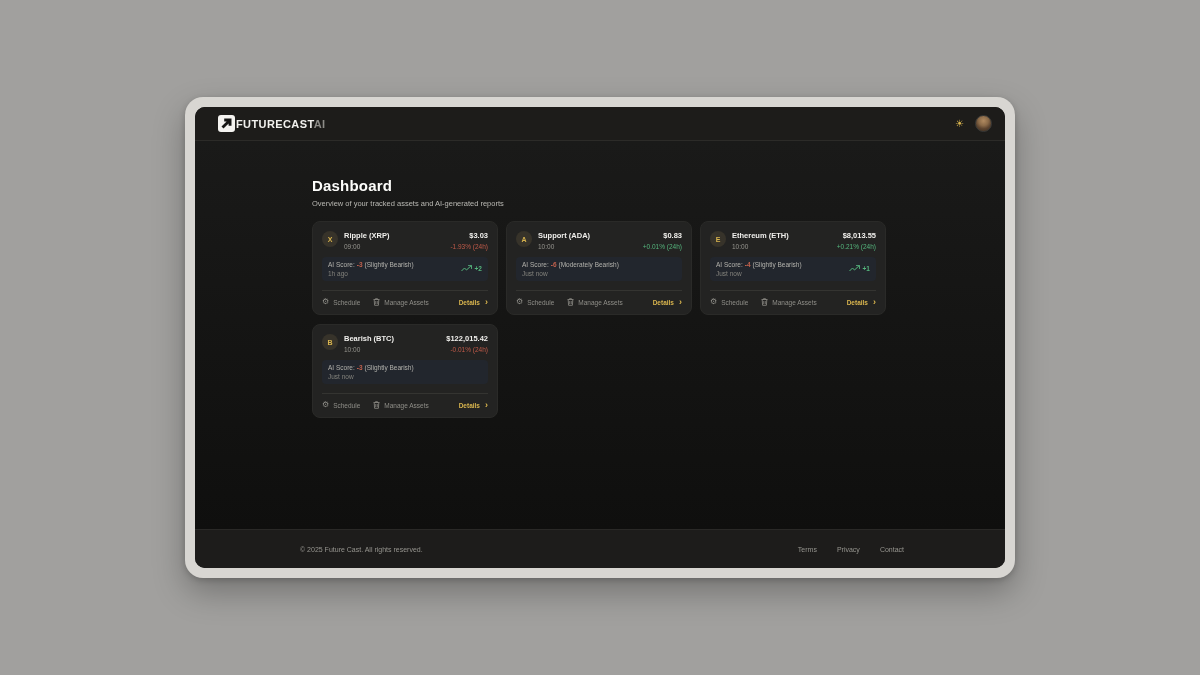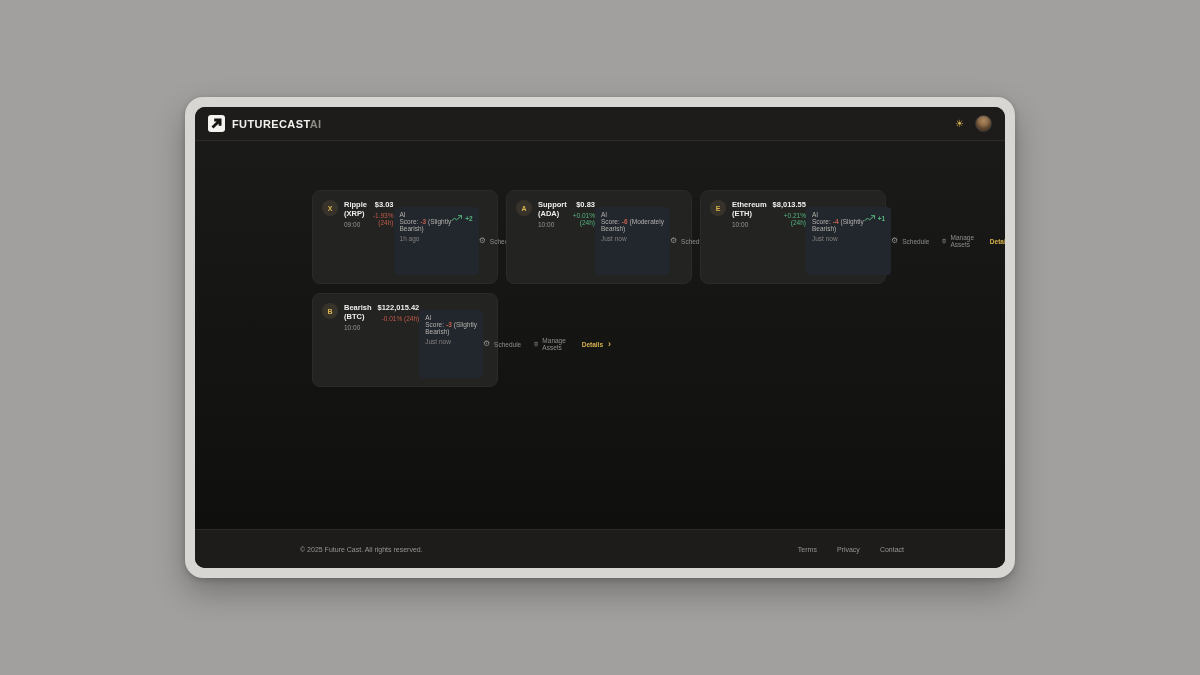--- a/index.html
+++ b/index.html
@@ -18,21 +18,21 @@
   .window {
     width:100%; height:100%; background:#141413; border-radius:10px;
     overflow:hidden; display:flex; flex-direction:column;
   }
   
   .appbar {
     height:34px; flex:0 0 34px; background:#1d1c1a;
     border-bottom:1px solid #2c2b28;
     display:flex; align-items:center; padding:0 13px; position:relative;
   }
-  .brand { display:flex; align-items:center; gap:7px; }
+  .brand { display:flex; align-items:center; gap:1px;margin-left:10px; }
   .logo { width:17px; height:17px; display:block; }
   .brand-text { font-size:11px; font-weight:bold; letter-spacing:.4px; color:#f2f1ee; }
   .brand-text .ai { color:#8d8c88; }
   .nav {
     position:absolute; left:50%; transform:translateX(-50%);
     display:flex; align-items:center; height:100%;
   }
   .nav-item {
     font-size:7.5px; font-weight:bold; color:#e9e8e5; padding:0 9px;
     cursor:pointer; white-space:nowrap;
@@ -51,21 +51,21 @@
     padding:36px 0 0 117px;
   }
   .page-title { color:#fdfdfb; font-size:15px; font-weight:bold; letter-spacing:.2px; }
   .page-subtitle { color:#b9b8b3; font-size:7.5px; margin-top:5px; }
   .grid {
     margin-top:13px;
     display:grid; grid-template-columns:repeat(3,186px); gap:9px 8px;
   }
   .card {
     background:#232322; border-radius:8px; height:94px;
-    padding:9px 9px 8px; display:flex; 
+    padding:9px 9px 8px; display:flex; flex-direction:column;
     border:1px solid #2a2a28;
   }
   .card-head { display:flex; align-items:flex-start; gap:6px; }
   .badge {
     width:16px; height:16px; border-radius:50%; background:#37332a;
     color:#d8b44e; font-size:7px; font-weight:bold;
     display:flex; align-items:center; justify-content:center; flex:0 0 16px;
   }
   .asset-name { font-size:7.5px; font-weight:bold; color:#f0efec; }
   .asset-time { font-size:6.5px; color:#96958f; margin-top:2.5px; }
@@ -123,20 +123,22 @@
       </div>
 
 
       <div class="appbar-right">
         <span class="sun">☀</span>
         <span class="avatar"></span>
       </div>
     </div>
 
     <div class="main">
+      <div class="page-title">Dashboard</div>
+      <div class="page-subtitle">Overview of your tracked assets and AI-generated reports</div>
 
       <div class="grid">
 
         <div class="card">
           <div class="card-head">
             <div class="badge">X</div>
             <div>
               <div class="asset-name">Ripple (XRP)</div>
               <div class="asset-time">09:00</div>
             </div>

